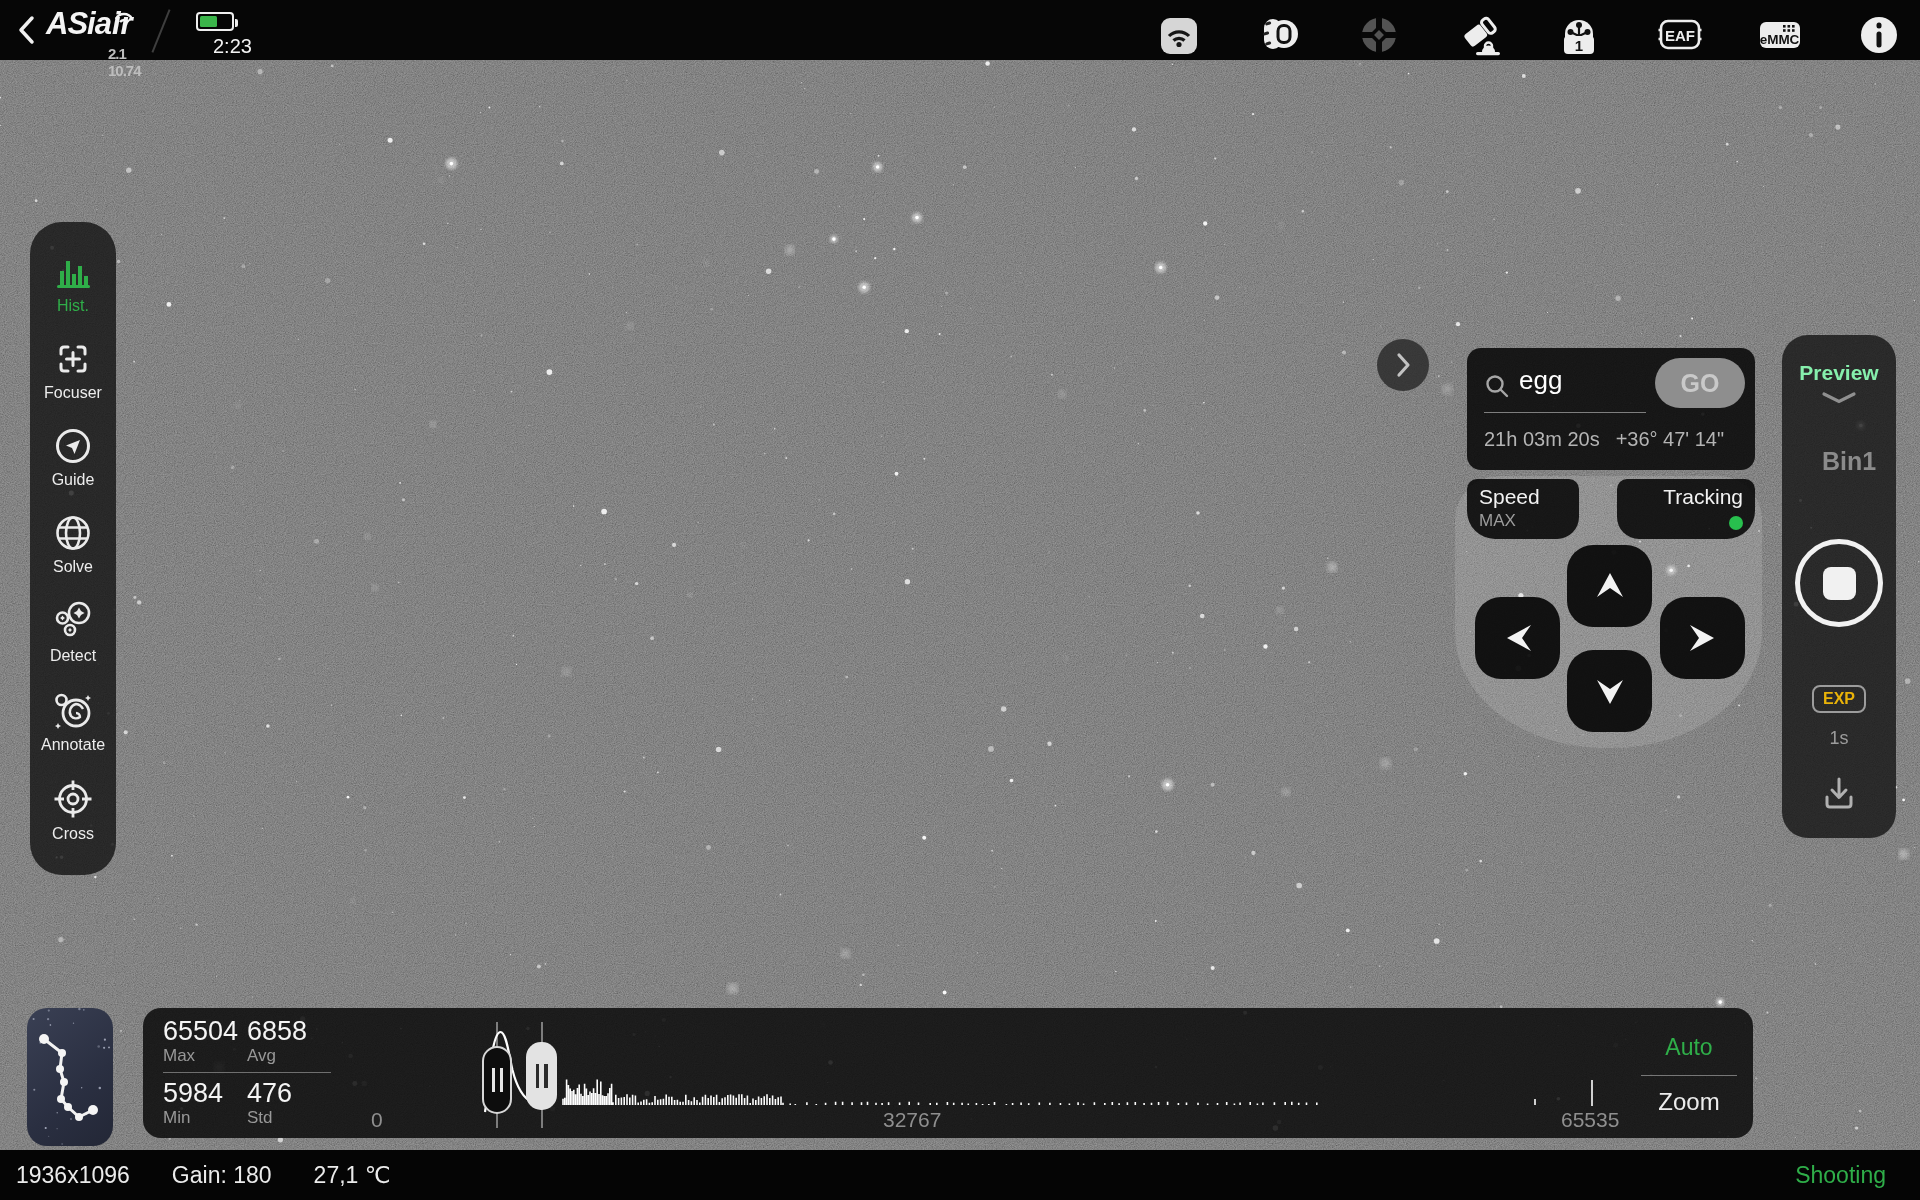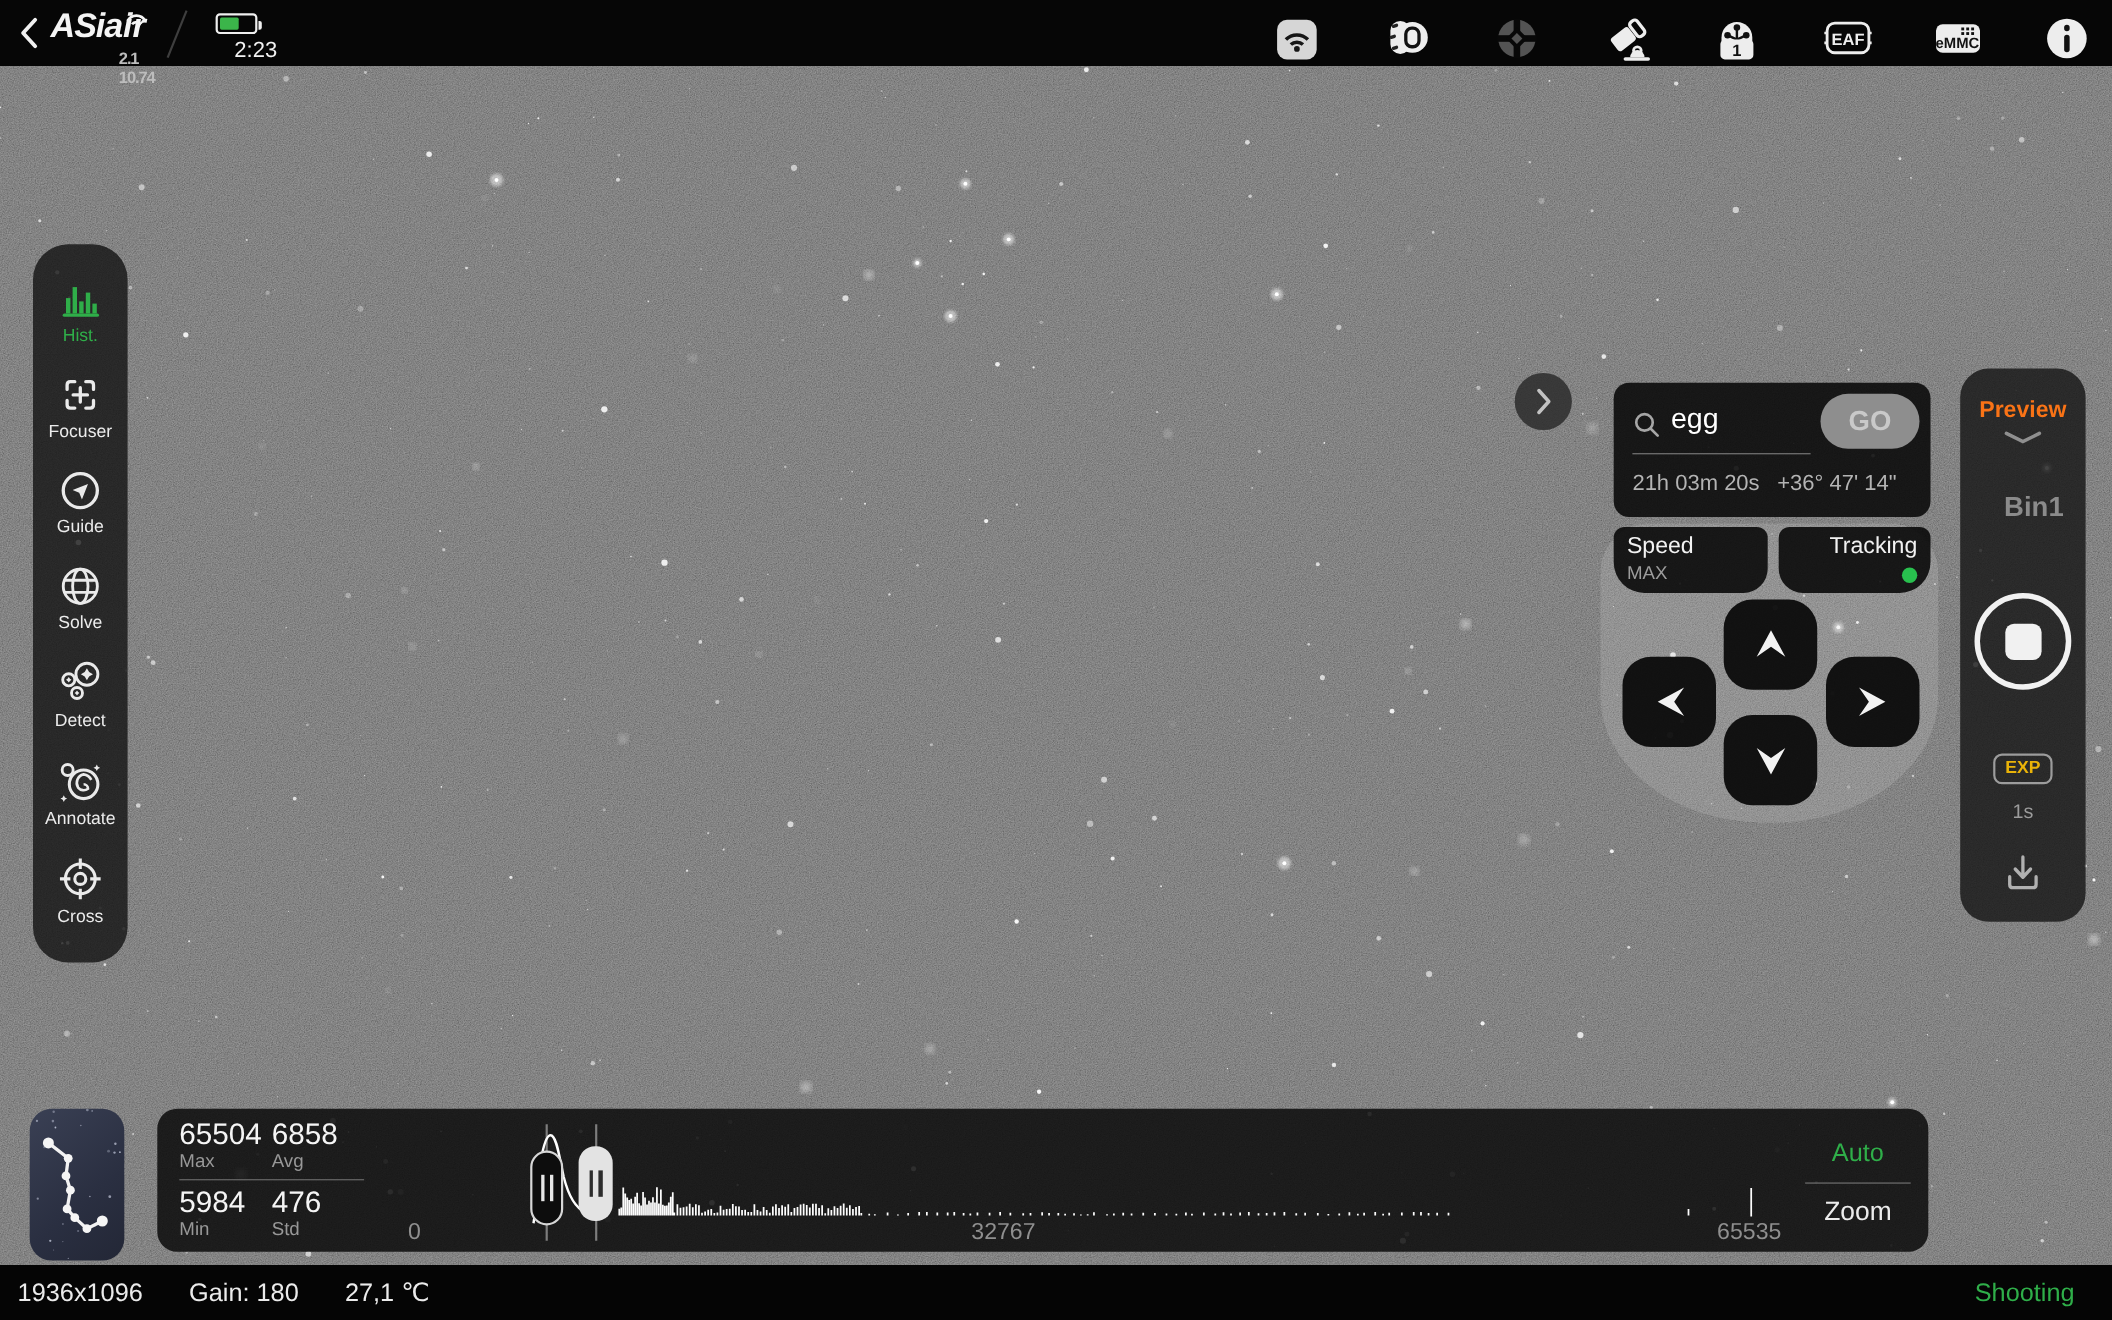--- a/index.html
+++ b/index.html
@@ -48,30 +48,30 @@
   .go-btn { position:absolute; right:10px; top:10px; width:90px; height:50px; border-radius:25px; border:none;
             background:#8e8e8e; color:#c9c9c9; font-size:25px; font-weight:bold; font-family:inherit; }
   .goto-coords { position:absolute; left:17px; top:80px; color:#b4b4b4; font-size:20px; display:flex; gap:16px; }
 
   
   .mount-pad { position:absolute; left:1455px; top:476px; width:307px; height:272px; z-index:3;
                background:rgba(205,205,205,.22);
                border-radius:44px 44px 150px 150px / 44px 44px 115px 115px; }
   .mount-head { position:absolute; height:60px; background:rgba(6,6,6,.88); z-index:4; padding:6px 12px; color:#f2f2f2; font-size:21px; }
   .mount-head .sub { font-size:17px; color:#9c9c9c; margin-top:2px; }
-  .speed-box { left:1467px; top:479px; width:140px; border-radius:10px 10px 22px 28px; }
+  .speed-box { left:1467px; top:479px; width:112px; border-radius:10px 10px 22px 28px; }
   .tracking-box { left:1617px; top:479px; width:138px; border-radius:10px 10px 28px 22px; text-align:right; }
   .tracking-dot { position:absolute; right:12px; bottom:9px; width:14px; height:14px; border-radius:50%; background:#28c04e; }
   .pad-btn { position:absolute; width:85px; height:82px; border-radius:26px; background:rgba(8,8,8,.93); z-index:4;
              display:flex; align-items:center; justify-content:center; cursor:pointer; }
 
   
   .capture-panel { position:absolute; left:1782px; top:335px; width:114px; height:503px; border-radius:26px;
                    background:rgba(20,20,20,.8); z-index:3; text-align:center; }
-  .cp-mode { position:absolute; top:26px; width:100%; color:#f97316; font-size:21px; font-weight:bold; }
+  .cp-mode { position:absolute; top:26px; width:100%; color:#86efac; font-size:21px; font-weight:bold; }
   .cp-chevron { position:absolute; top:56px; left:37px; }
   .cp-bin { position:absolute; top:112px; width:100%; color:#8b8b8b; font-size:25px; font-weight:bold;padding-left:20px; }
   .stop-btn { position:absolute; top:204px; left:13px; width:88px; height:88px; border-radius:50%;
               border:5px solid #f1f1f1; display:flex; align-items:center; justify-content:center; background:transparent; }
   .stop-btn .sq { width:33px; height:33px; border-radius:8px; background:#f1f1f1; }
   .cp-exp { position:absolute; top:350px; left:50%; transform:translateX(-50%); border:2.5px solid #9c9c9c; border-radius:8px;
             color:#eab308; font-weight:bold; font-size:16px; padding:3px 9px; }
   .cp-exp-val { position:absolute; top:393px; width:100%; color:#9c9c9c; font-size:18px; }
   .cp-download { position:absolute; top:438px; left:37px; }
 

